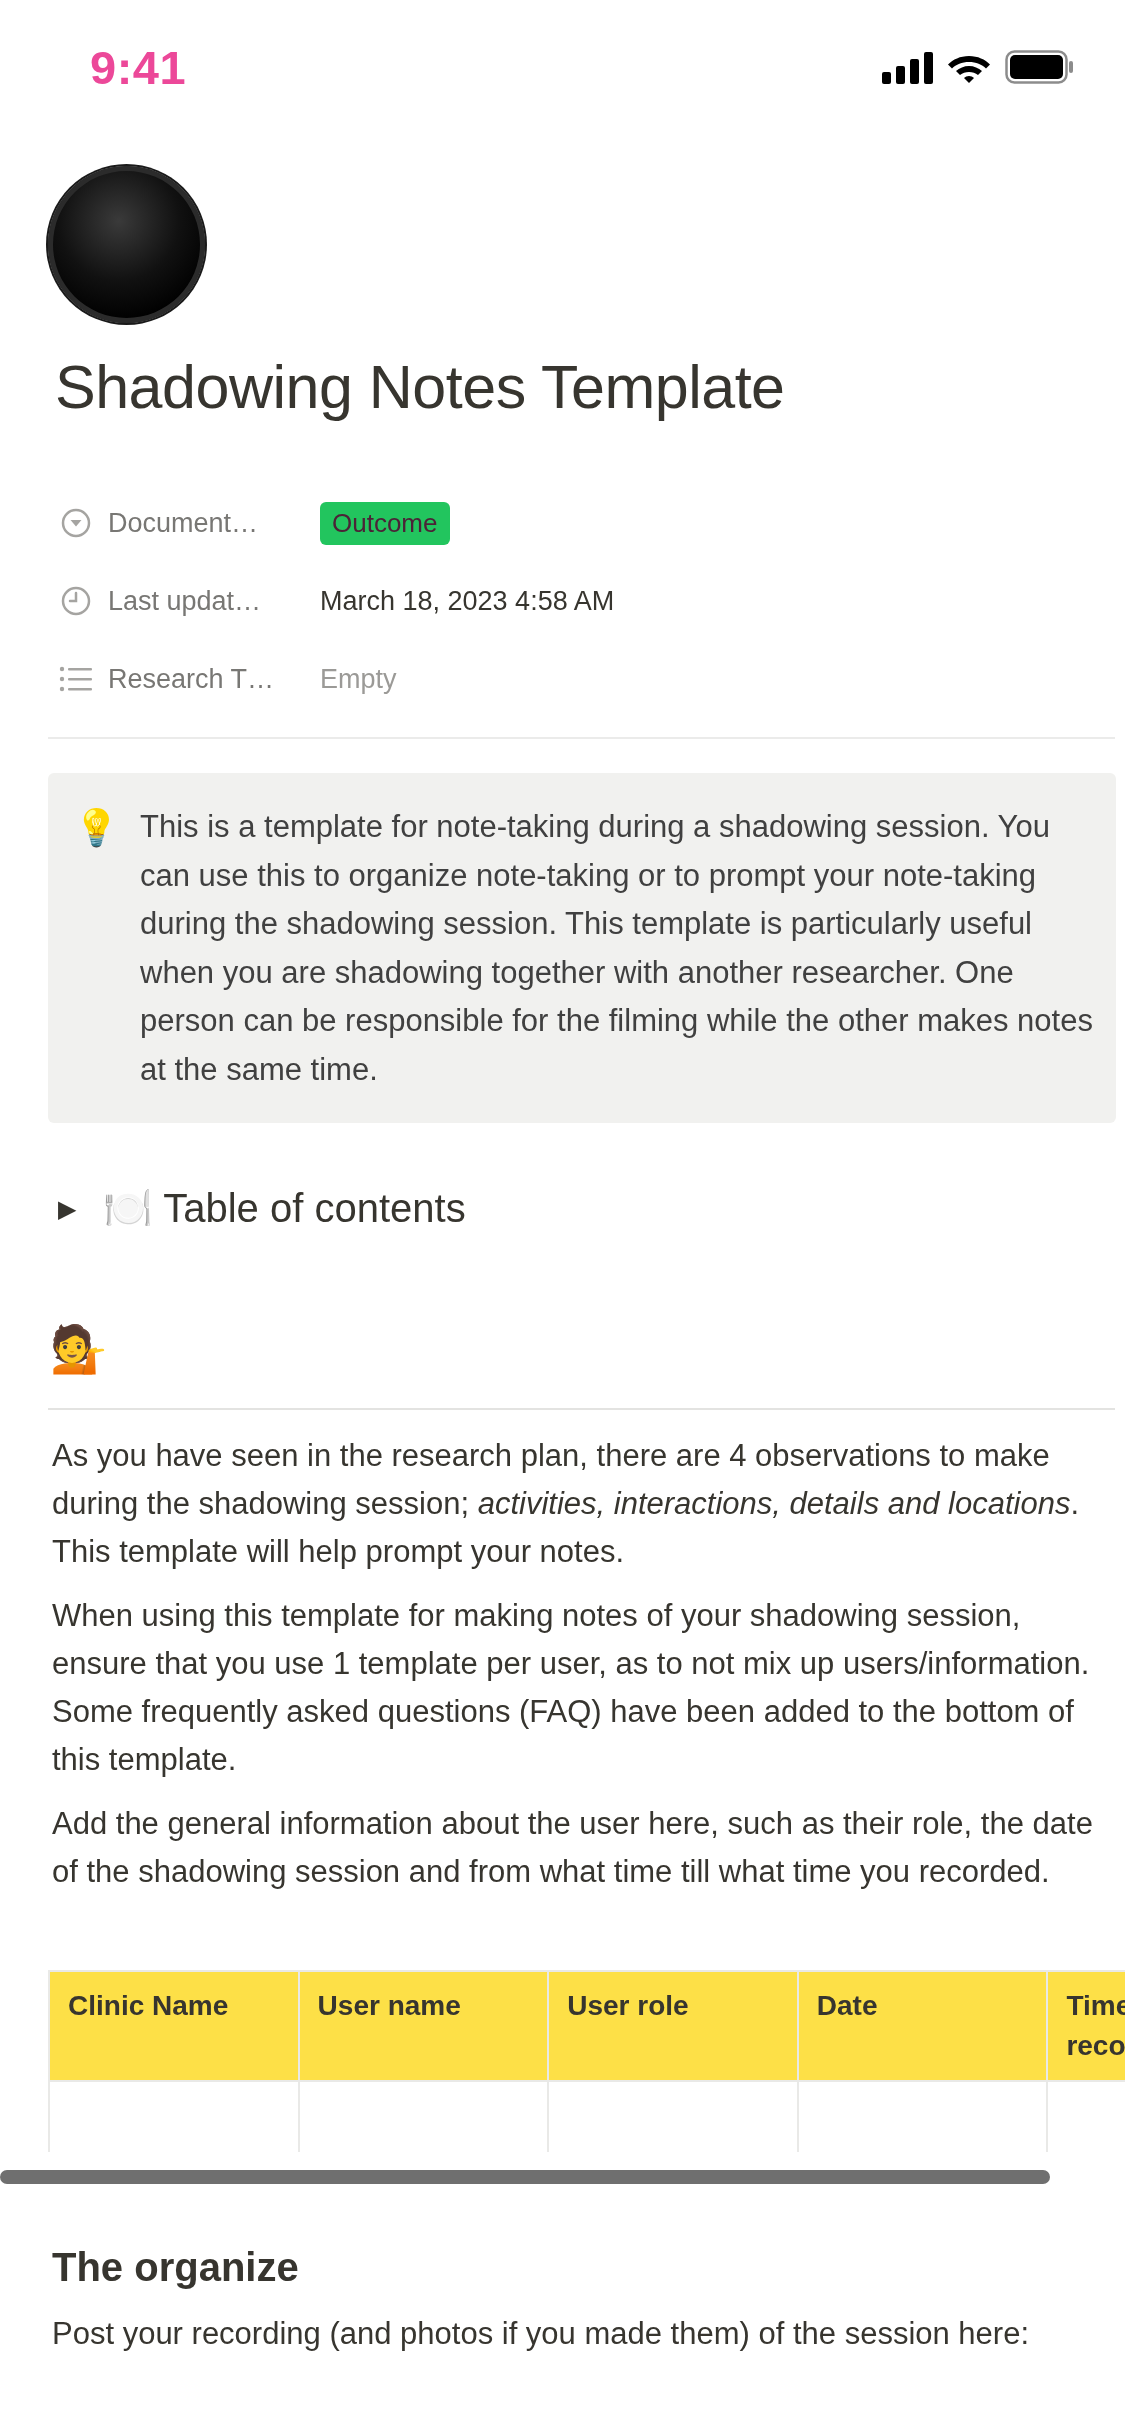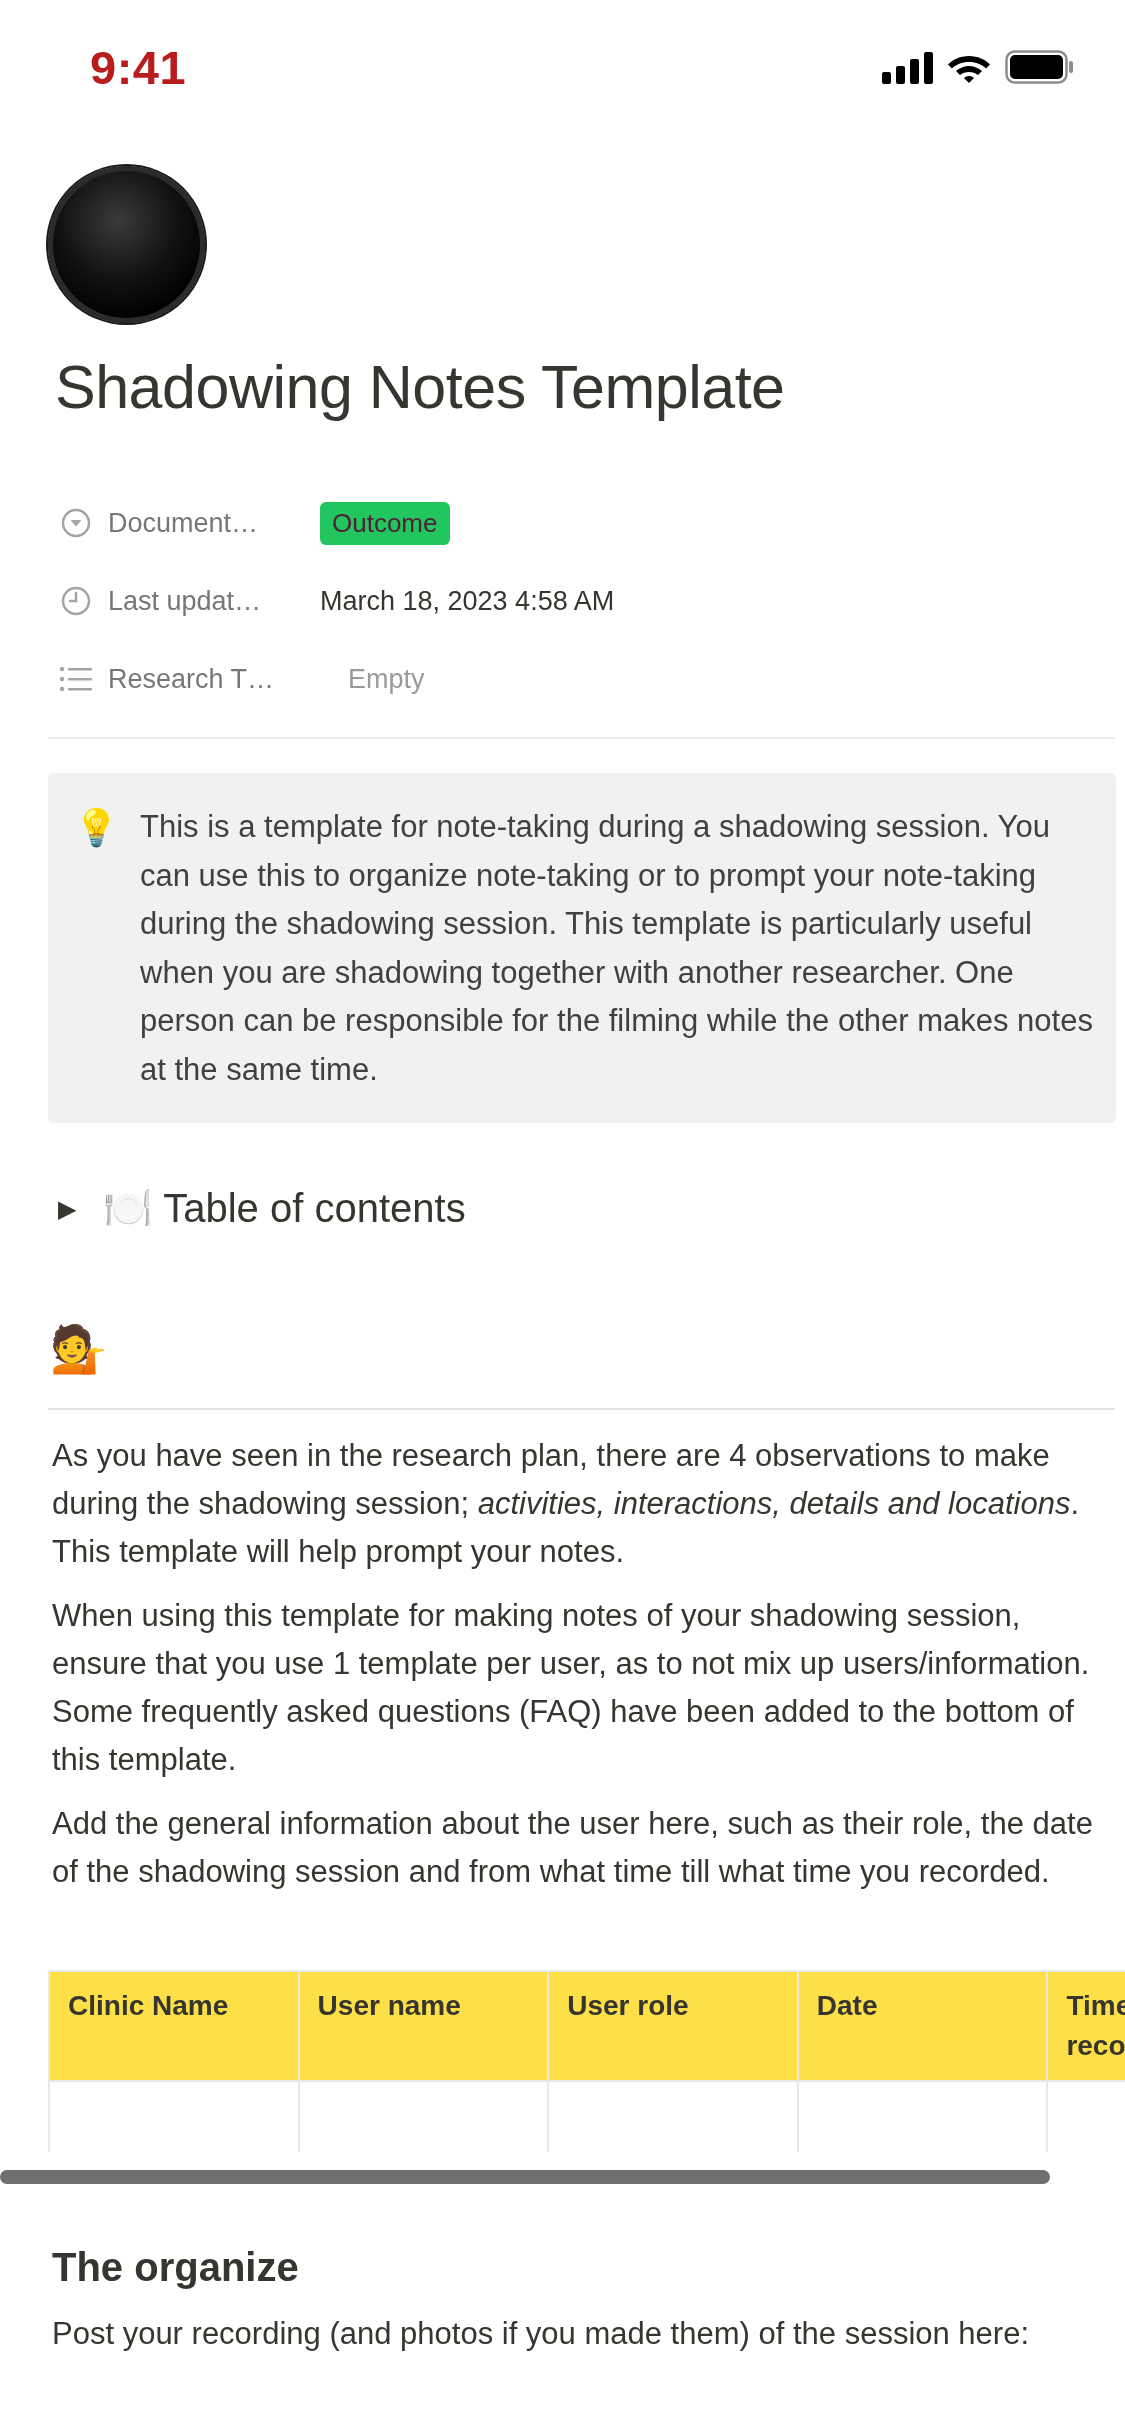--- a/index.html
+++ b/index.html
@@ -12,21 +12,21 @@
       color: #37352f;
     }
     .screen { position: relative; width: 1125px; height: 2436px; overflow: hidden; }
 
     
     .status-bar {
       position: absolute; top: 0; left: 0; width: 1125px; height: 140px;
     }
     .status-time {
       position: absolute; left: 90px; top: 40px;
-      font-size: 47px; font-weight: 700; color: #b91c1c; letter-spacing: 0.5px;
+      font-size: 47px; font-weight: 700; color: #ec4899; letter-spacing: 0.5px;
     }
     .status-icons { position: absolute; right: 50px; top: 50px; display: flex; align-items: center; gap: 14px; }
     .signal { display: flex; align-items: flex-end; gap: 5px; height: 34px; }
     .signal span { width: 9px; background: #000; border-radius: 2px; display: block; }
     .wifi svg, .battery svg { display: block; }
 
     
     .page-icon {
       position: absolute; left: 48px; top: 166px; width: 157px; height: 157px; border-radius: 50%;
       background: radial-gradient(circle at 45% 35%, #3a3a3a 0%, #111 45%, #000 75%);
@@ -37,21 +37,21 @@
       position: absolute; left: 55px; top: 352px;
       font-size: 61px; font-weight: 400; color: #37352f; letter-spacing: -0.5px;
     }
 
     
     .props { position: absolute; left: 58px; top: 484px; width: 1010px; }
     .prop-row { display: flex; align-items: center; height: 78px; }
     .prop-key { display: flex; align-items: center; width: 262px; color: #787774; font-size: 27px; }
     .prop-key .icon { width: 36px; height: 36px; margin-right: 14px; display: flex; align-items: center; justify-content: center; }
     .prop-val { font-size: 27px; color: #37352f; }
-    .prop-val.empty { color: #9b9a97; margin-left: 28px; }
+    .prop-val.empty { color: #9b9a97; }
     .tag {
       display: inline-block; background: #22c55e; color: #4c2337; border-radius: 6px;
       padding: 6px 12px; font-size: 26px;
     }
     .divider-1 { position: absolute; left: 48px; top: 737px; width: 1067px; height: 2px; background: #ebebea; }
 
     
     .callout {
       position: absolute; left: 48px; top: 773px; width: 1068px; height: 350px;
       background: #f1f1ef; border-radius: 6px;

